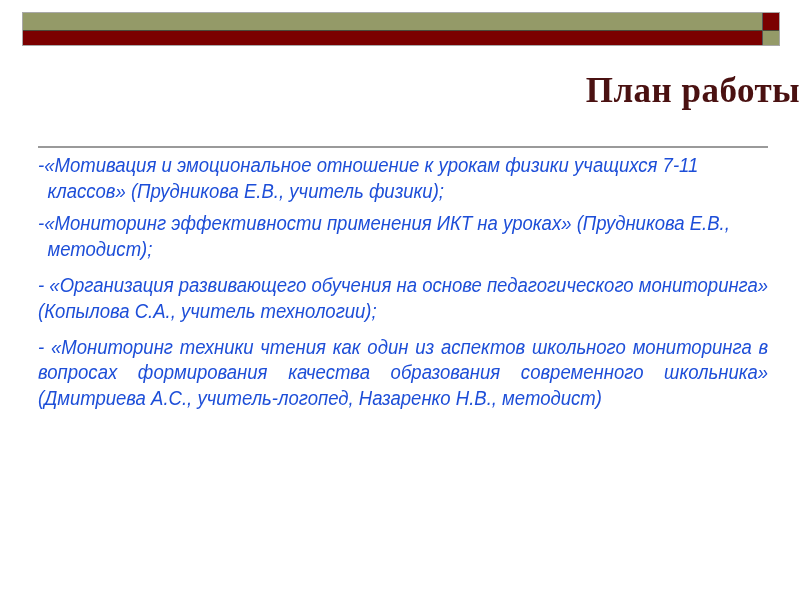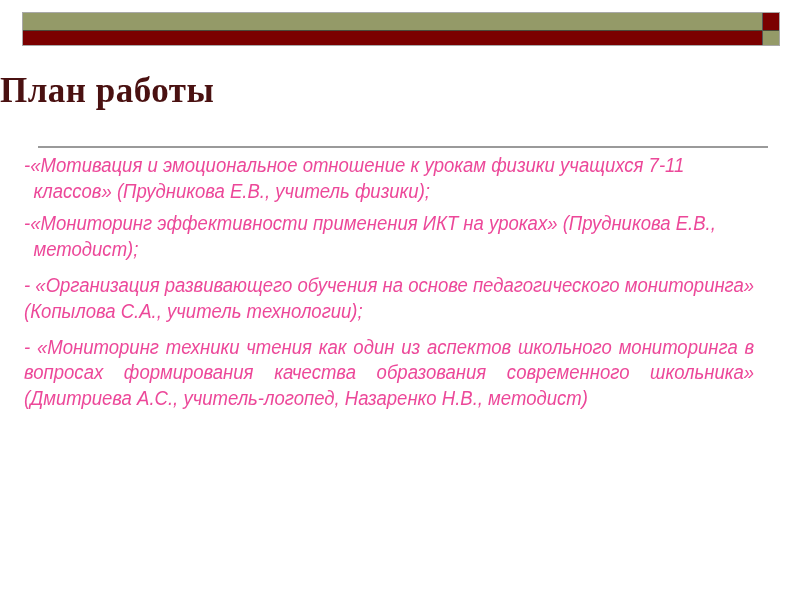--- a/index.html
+++ b/index.html
@@ -37,21 +37,21 @@
   .bar-cell { width: 100%; }
   .bar-cell.top    { height: 19px; border-bottom: 1px solid #4a4a3a; box-sizing: border-box; }
   .bar-cell.bottom { height: 15px; }
 
   
   #slide-title {
     position: absolute;
     left: 0;
     top: 72px;
     width: 800px;
-    text-align: left;
+    text-align: right;
     font-family: "Liberation Serif", serif;
     font-size: 35px;
     font-weight: bold;
     color: #4a1111;
     letter-spacing: 0.5px;
     line-height: 1.1;
   }
 
   
   #divider {
@@ -59,24 +59,24 @@
     left: 38px;
     top: 146px;
     width: 730px;
     height: 0;
     border-top: 2px solid #9a9a9a;
   }
 
   
   #body-block {
     position: absolute;
-    left: 24px;
+    left: 38px;
     top: 153px;
     width: 732px;
-    color: #ec4899;
+    color: #1d4ed8;
   }
 
   .para {
     font-style: italic;
     font-size: 19.5px;
     line-height: 1.33;
     margin: 0 0 6px 0;
     font-stretch: semi-condensed;
     transform: scaleX(0.95);
     transform-origin: left top;

